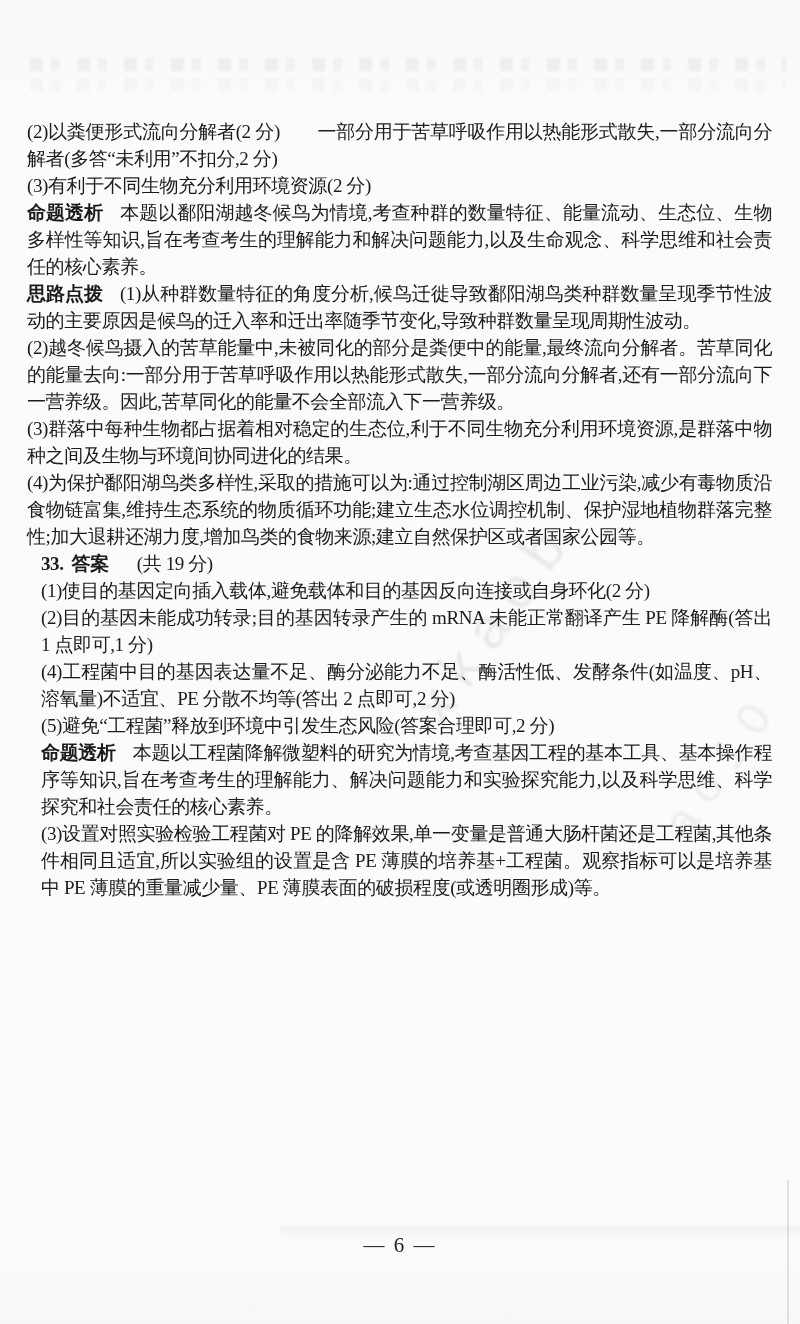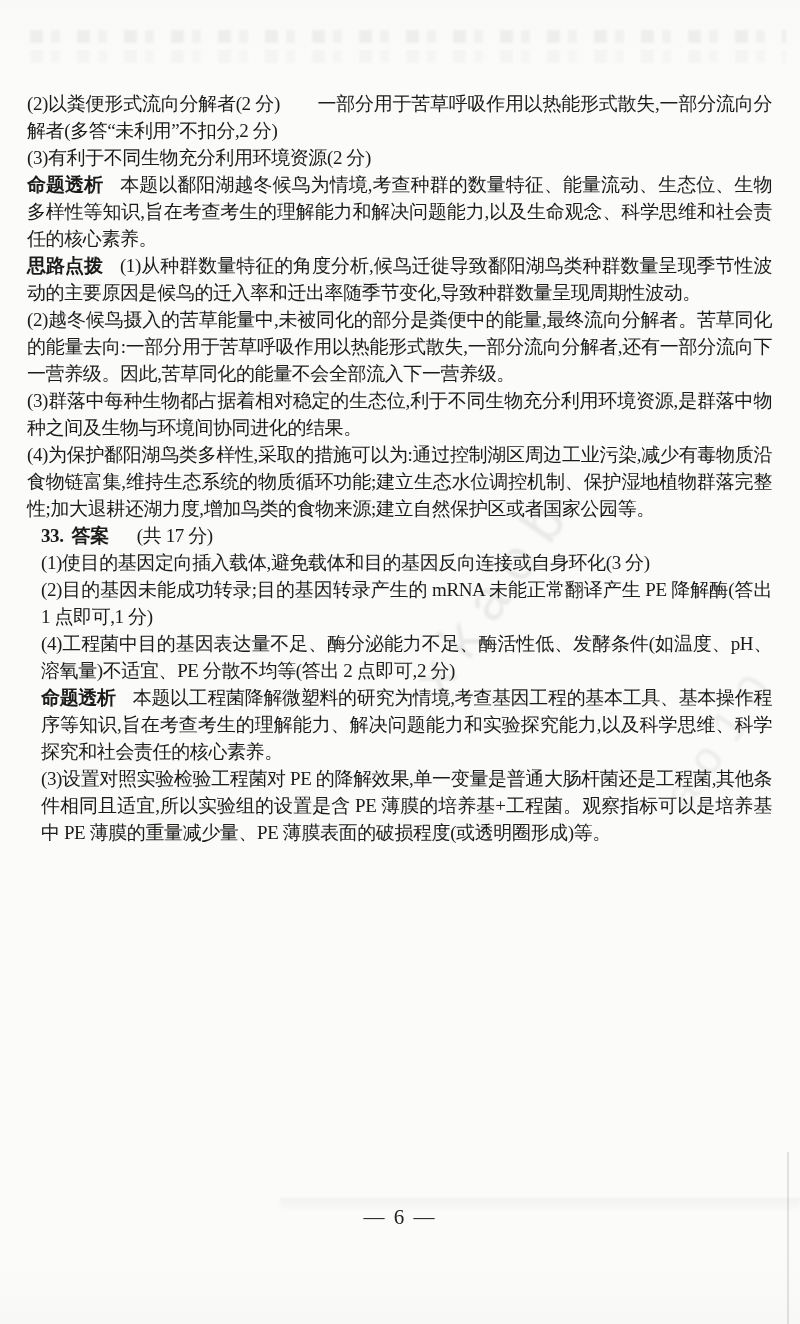--- a/index.html
+++ b/index.html
@@ -7,20 +7,21 @@
     width:800px;height:1324px;
     background:#fafaf8;
     font-family:"Liberation Serif","DejaVu Serif",serif;
     color:#1b1b1b;
     position:relative;
     overflow:hidden;
   }
   .page{
     position:absolute;inset:0;
     background:linear-gradient(180deg,#f9f9f7 0%,#fbfbf9 6%,#fbfbf9 94%,#f8f8f6 100%);
+    margin-top:28px;
   }
   .content{
     position:relative;
     padding-top:90px;
   }
   .sec{margin-right:28px;}
   .sec-a{margin-left:27px;}
   .sec-b{margin-left:41px;}
   p.para{
     margin:0;
@@ -95,24 +96,25 @@
       <p class="para"><span>(2)以粪便形式流向分解者(2 分)　　一部分用于苦草呼吸作用以热能形式散失,一部分流向分解者(多答“未利用”不扣分,2 分)</span></p>
       <p class="para"><span>(3)有利于不同生物充分利用环境资源(2 分)</span></p>
       <p class="para"><b class="lbl">命题透析</b><span>本题以鄱阳湖越冬候鸟为情境,考查种群的数量特征、能量流动、生态位、生物多样性等知识,旨在考查考生的理解能力和解决问题能力,以及生命观念、科学思维和社会责任的核心素养。</span></p>
       <p class="para"><b class="lbl">思路点拨</b><span>(1)从种群数量特征的角度分析,候鸟迁徙导致鄱阳湖鸟类种群数量呈现季节性波动的主要原因是候鸟的迁入率和迁出率随季节变化,导致种群数量呈现周期性波动。</span></p>
       <p class="para"><span>(2)越冬候鸟摄入的苦草能量中,未被同化的部分是粪便中的能量,最终流向分解者。苦草同化的能量去向:一部分用于苦草呼吸作用以热能形式散失,一部分流向分解者,还有一部分流向下一营养级。因此,苦草同化的能量不会全部流入下一营养级。</span></p>
       <p class="para"><span>(3)群落中每种生物都占据着相对稳定的生态位,利于不同生物充分利用环境资源,是群落中物种之间及生物与环境间协同进化的结果。</span></p>
       <p class="para"><span>(4)为保护鄱阳湖鸟类多样性,采取的措施可以为:通过控制湖区周边工业污染,减少有毒物质沿食物链富集,维持生态系统的物质循环功能;建立生态水位调控机制、保护湿地植物群落完整性;加大退耕还湖力度,增加鸟类的食物来源;建立自然保护区或者国家公园等。</span></p>
     </div>
 
     <div class="sec sec-b">
-      <p class="para q-head"><b class="qnum">33.</b><b class="lbl">答案</b><span>(共 17 分)</span></p>
-      <p class="para"><span>(1)使目的基因定向插入载体,避免载体和目的基因反向连接或自身环化(3 分)</span></p>
+      <p class="para q-head"><b class="qnum">33.</b><b class="lbl">答案</b><span>(共 19 分)</span></p>
+      <p class="para"><span>(1)使目的基因定向插入载体,避免载体和目的基因反向连接或自身环化(2 分)</span></p>
       <p class="para"><span>(2)目的基因未能成功转录;目的基因转录产生的 mRNA 未能正常翻译产生 PE 降解酶(答出 1 点即可,1 分)</span></p>
       <p class="para"><span>(4)工程菌中目的基因表达量不足、酶分泌能力不足、酶活性低、发酵条件(如温度、pH、溶氧量)不适宜、PE 分散不均等(答出 2 点即可,2 分)</span></p>
+      <p class="para"><span>(5)避免“工程菌”释放到环境中引发生态风险(答案合理即可,2 分)</span></p>
       <p class="para"><b class="lbl">命题透析</b><span>本题以工程菌降解微塑料的研究为情境,考查基因工程的基本工具、基本操作程序等知识,旨在考查考生的理解能力、解决问题能力和实验探究能力,以及科学思维、科学探究和社会责任的核心素养。</span></p>
       <p class="para"><span>(3)设置对照实验检验工程菌对 PE 的降解效果,单一变量是普通大肠杆菌还是工程菌,其他条件相同且适宜,所以实验组的设置是含 PE 薄膜的培养基+工程菌。观察指标可以是培养基中 PE 薄膜的重量减少量、PE 薄膜表面的破损程度(或透明圈形成)等。</span></p>
     </div>
 
   </div>
 
   <div class="foot-shade"></div>
   <div class="edge-line"></div>
 
   <div class="footer">— 6 —</div>

